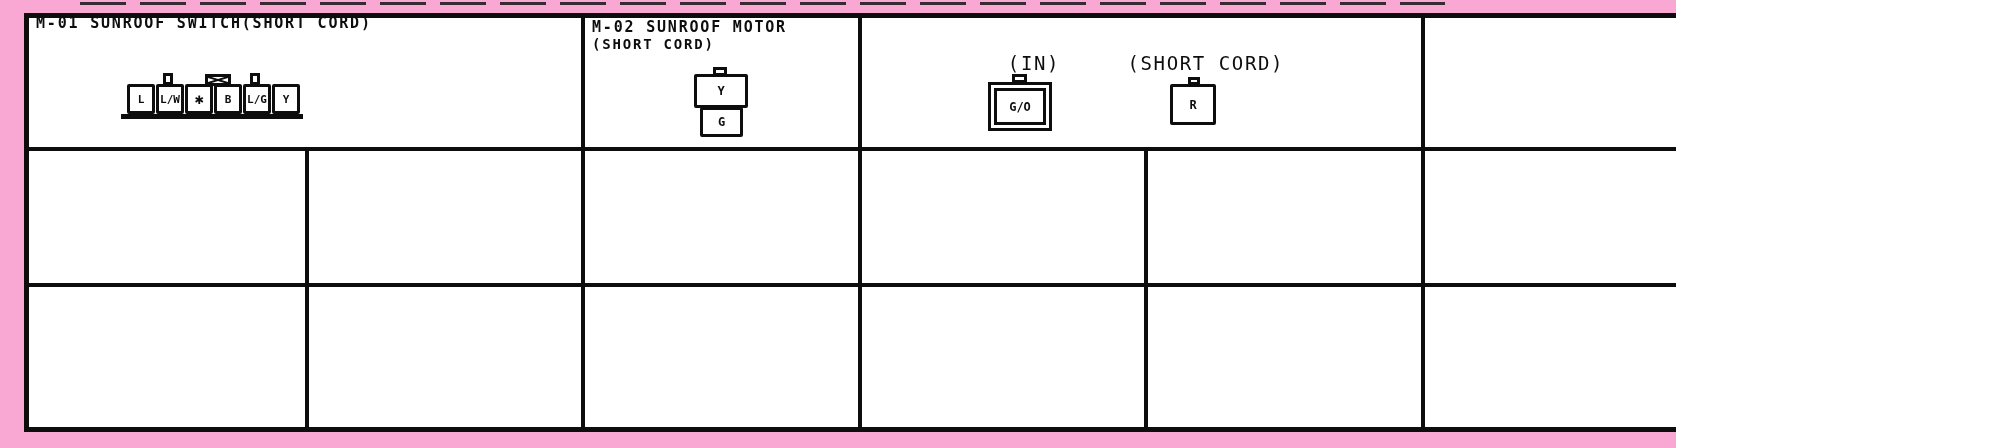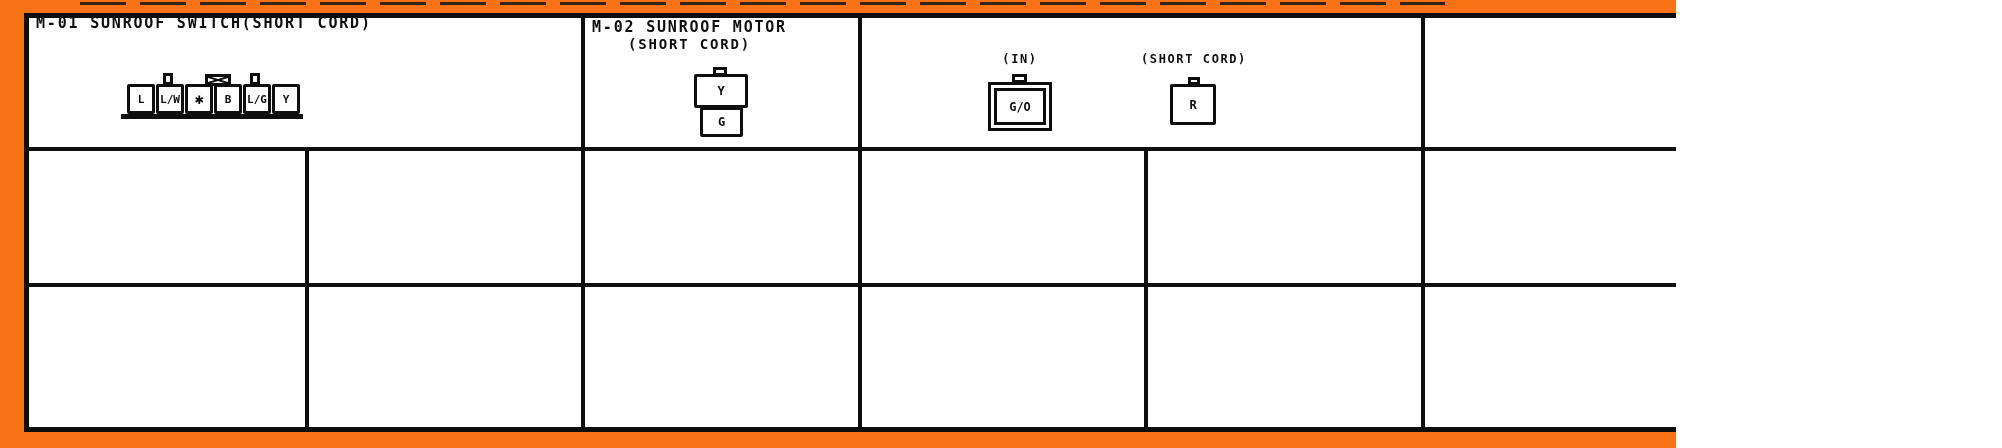--- a/index.html
+++ b/index.html
@@ -1,17 +1,17 @@
 <!DOCTYPE html>
 <html><head>
 <meta charset="utf-8">
 <style>
   html,body{margin:0;padding:0;background:#fff;}
   .canvas{
-    position:relative;width:1676px;height:448px;background:#f97316;
+    position:relative;width:1676px;height:448px;background:#f9a8d4;
     font-family:"DejaVu Sans Mono","Liberation Mono",monospace;
     color:#0d0d0d;overflow:hidden;
   }
   .ink{background:#0d0d0d;}
   
   .scanline{
     position:absolute;left:80px;top:2px;width:1365px;height:3px;
     background:repeating-linear-gradient(90deg,#151515 0 46px,transparent 46px 60px);
     opacity:.85;
   }
@@ -22,22 +22,22 @@
   }
   .vline{position:absolute;top:13px;width:4px;height:419px;}
   .vline.half{top:147px;height:285px;}
   .hline{position:absolute;left:24px;width:1958px;height:4px;}
   
   .title{
     position:absolute;font-size:15px;font-weight:bold;letter-spacing:1.8px;
     white-space:nowrap;line-height:1.15;
   }
   .sublabel{
-    position:absolute;font-size:12px;font-weight:bold;letter-spacing:1.6px;
-    text-align:center;white-space:nowrap;
+    position:absolute;font-size:19px;font-weight:normal;letter-spacing:1.6px;
+    text-align:right;white-space:nowrap;
   }
   
   .pinrow{position:absolute;left:127px;top:84px;display:flex;gap:1px;}
   .pin{
     width:28px;height:30px;border:3px solid #0d0d0d;box-sizing:border-box;
     background:#fff;display:flex;align-items:center;justify-content:center;
     font-size:11px;font-weight:bold;border-radius:2px;
   }
   .pin.star{font-size:15px;}
   .basestrip{position:absolute;left:121px;top:114px;width:182px;height:5px;}
@@ -102,21 +102,21 @@
   <div class="pinrow">
     <div class="pin">L</div>
     <div class="pin">L/W</div>
     <div class="pin star">✱</div>
     <div class="pin">B</div>
     <div class="pin">L/G</div>
     <div class="pin">Y</div>
   </div>
   <div class="basestrip ink"></div>
 
-  <div class="title" style="left:592px;top:19px;text-align:center">
+  <div class="title" style="left:592px;top:19px;">
     <div>M-02 SUNROOF MOTOR</div>
     <div style="font-size:14px">(SHORT CORD)</div>
   </div>
 
   <div class="minitab" style="left:713px;top:67px;width:14px;height:9px"></div>
   <div class="vbox" style="left:694px;top:74px;width:54px;height:34px">Y</div>
   <div class="vbox" style="left:700px;top:107px;width:43px;height:30px">G</div>
 
 
   <div class="sublabel" style="left:980px;top:52px;width:80px">(IN)</div>

